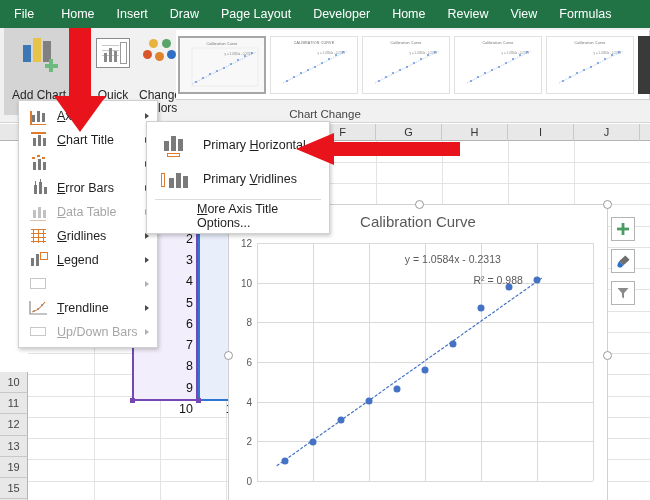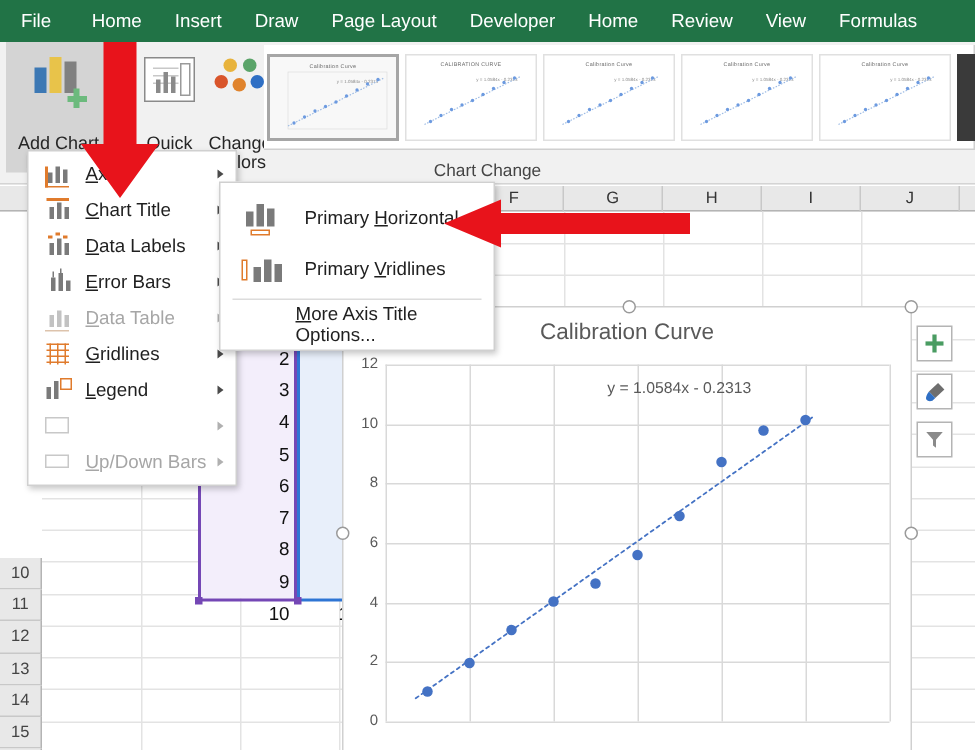--- a/index.html
+++ b/index.html
@@ -350,21 +350,21 @@
     <div class="c" style="left:442px; width:66px;">H</div>
     <div class="c" style="left:508px; width:66px;">I</div>
     <div class="c" style="left:574px; width:66px;">J</div>
   </div>
 
   <div class="rowhdr" style="top:248px;">
     <div class="r">10</div>
     <div class="r">11</div>
     <div class="r">12</div>
     <div class="r">13</div>
-    <div class="r">14</div>
+    <div class="r">19</div>
     <div class="r">15</div>
     <div class="r">16</div>
   </div>
 
   <div class="grid">
     <div class="gline-h" style="top:21px;"></div>
     <div class="gline-h" style="top:42px;"></div>
     <div class="gline-h" style="top:63px;"></div>
     <div class="gline-h" style="top:85px;"></div>
     <div class="gline-h" style="top:106px;"></div>
@@ -461,20 +461,21 @@
       <div class="dot" style="left:25%;    top:74.50%;"></div>
       <div class="dot" style="left:33.33%; top:66.33%;"></div>
       <div class="dot" style="left:41.67%; top:61.17%;"></div>
       <div class="dot" style="left:50%;    top:53.50%;"></div>
       <div class="dot" style="left:58.33%; top:42.42%;"></div>
       <div class="dot" style="left:66.67%; top:27.17%;"></div>
       <div class="dot" style="left:75%;    top:18.50%;"></div>
       <div class="dot" style="left:83.33%; top:15.50%;"></div>
 
       <div class="eqtext" style="left:44%; top:4%;">y = 1.0584x - 0.2313</div>
+      <div class="eqtext" style="left:44%; top:13%; width:118px;">R² = 0.988</div>
     </div>
 
     <div class="chandle" style="left:-5px;  top:-5px;"></div>
     <div class="chandle" style="left:186px; top:-5px;"></div>
     <div class="chandle" style="left:374px; top:-5px;"></div>
     <div class="chandle" style="left:-5px;  top:146px;"></div>
     <div class="chandle" style="left:374px; top:146px;"></div>
 
     <div class="cbtns">
       <div class="cbtn">
@@ -526,21 +527,20 @@
 
   <div class="mitem">
     <span class="mico">
       <span class="mb" style="left:6px;height:8px;"></span>
       <span class="mb" style="left:11px;height:11px;"></span>
       <span class="mb" style="left:16px;height:8px;"></span>
       <span class="mbo" style="left:5px;top:2px;width:3px;height:2px;"></span>
       <span class="mbo" style="left:10px;top:0px;width:3px;height:2px;"></span>
       <span class="mbo" style="left:15px;top:2px;width:3px;height:2px;"></span>
     </span>
-    <span class="mtxt"><u>D</u><span>ata Labels</span></span>
     <span class="arr"></span>
   </div>
 
   <div class="mitem">
     <span class="mico">
       <span class="mb" style="left:7px;height:9px;"></span>
       <span class="mb" style="left:12px;height:12px;"></span>
       <span class="mb" style="left:17px;height:7px;"></span>
       <span class="mb" style="left:8px;bottom:12px;width:1px;height:4px;"></span>
       <span class="mb" style="left:13px;bottom:15px;width:1px;height:3px;"></span>
@@ -584,20 +584,33 @@
     <span class="arr"></span>
   </div>
 
   <div class="mitem dis">
     <span class="mico">
       <span class="mbo" style="left:3px;top:3px;width:16px;height:11px;background:transparent;border:1px solid #c8c8c8;"></span>
     </span>
     <span class="arr"></span>
   </div>
 
+  <div class="mitem">
+    <span class="mico">
+      <svg width="22" height="18" viewBox="0 0 22 18">
+        <path d="M3 2 L3 15 L20 15" stroke="#8a8a8a" stroke-width="1.2" fill="none"></path>
+        <path d="M5 13 Q11 12 18 3" stroke="#e07b2c" stroke-width="1.2" fill="none"></path>
+        <circle cx="7" cy="12" r="0.9" fill="#8a8a8a"></circle>
+            <circle cx="11" cy="10" r="0.9" fill="#8a8a8a"></circle>
+        <circle cx="15" cy="6" r="0.9" fill="#8a8a8a"></circle>
+      </svg>
+    </span>
+    <span class="mtxt"><u>T</u><span>rendline</span></span>
+    <span class="arr"></span>
+  </div>
 
   <div class="mitem dis">
     <span class="mico">
       <span class="mbo" style="left:3px;top:4px;width:16px;height:9px;background:transparent;border:1px solid #c8c8c8;"></span>
     </span>
     <span class="mtxt"><u>U</u><span>p/Down Bars</span></span>
     <span class="arr"></span>
   </div>
 </div>
 

